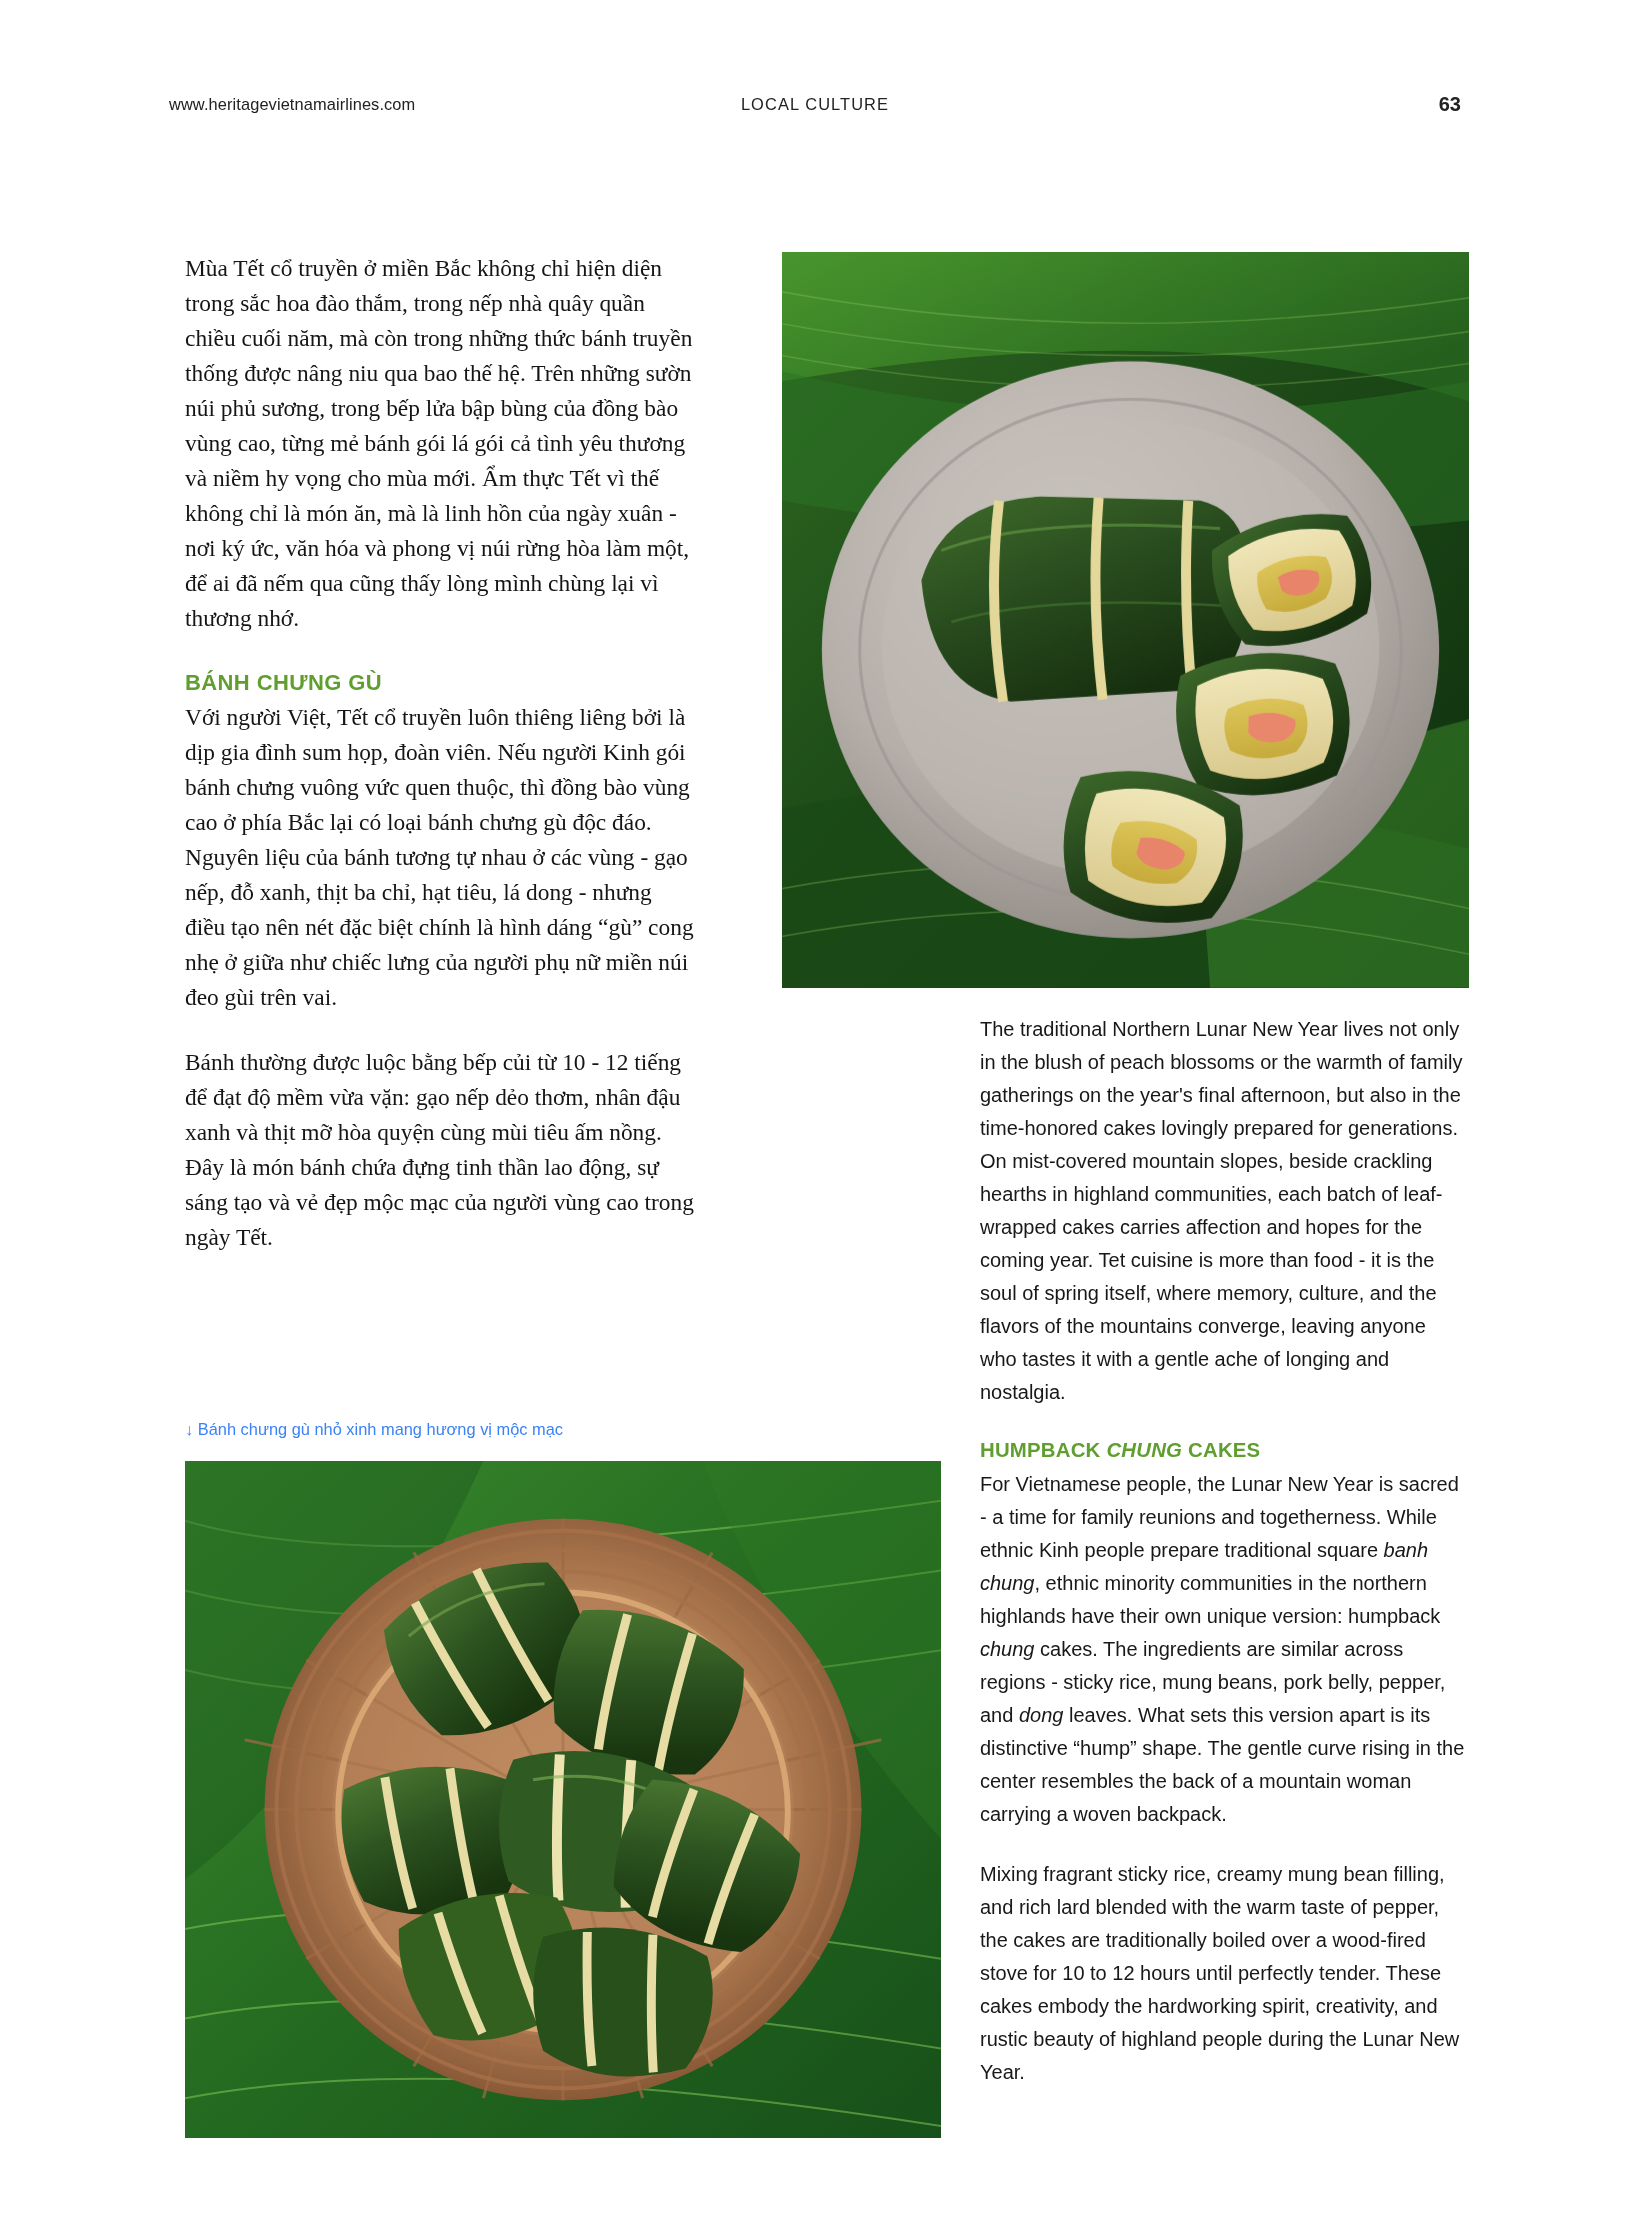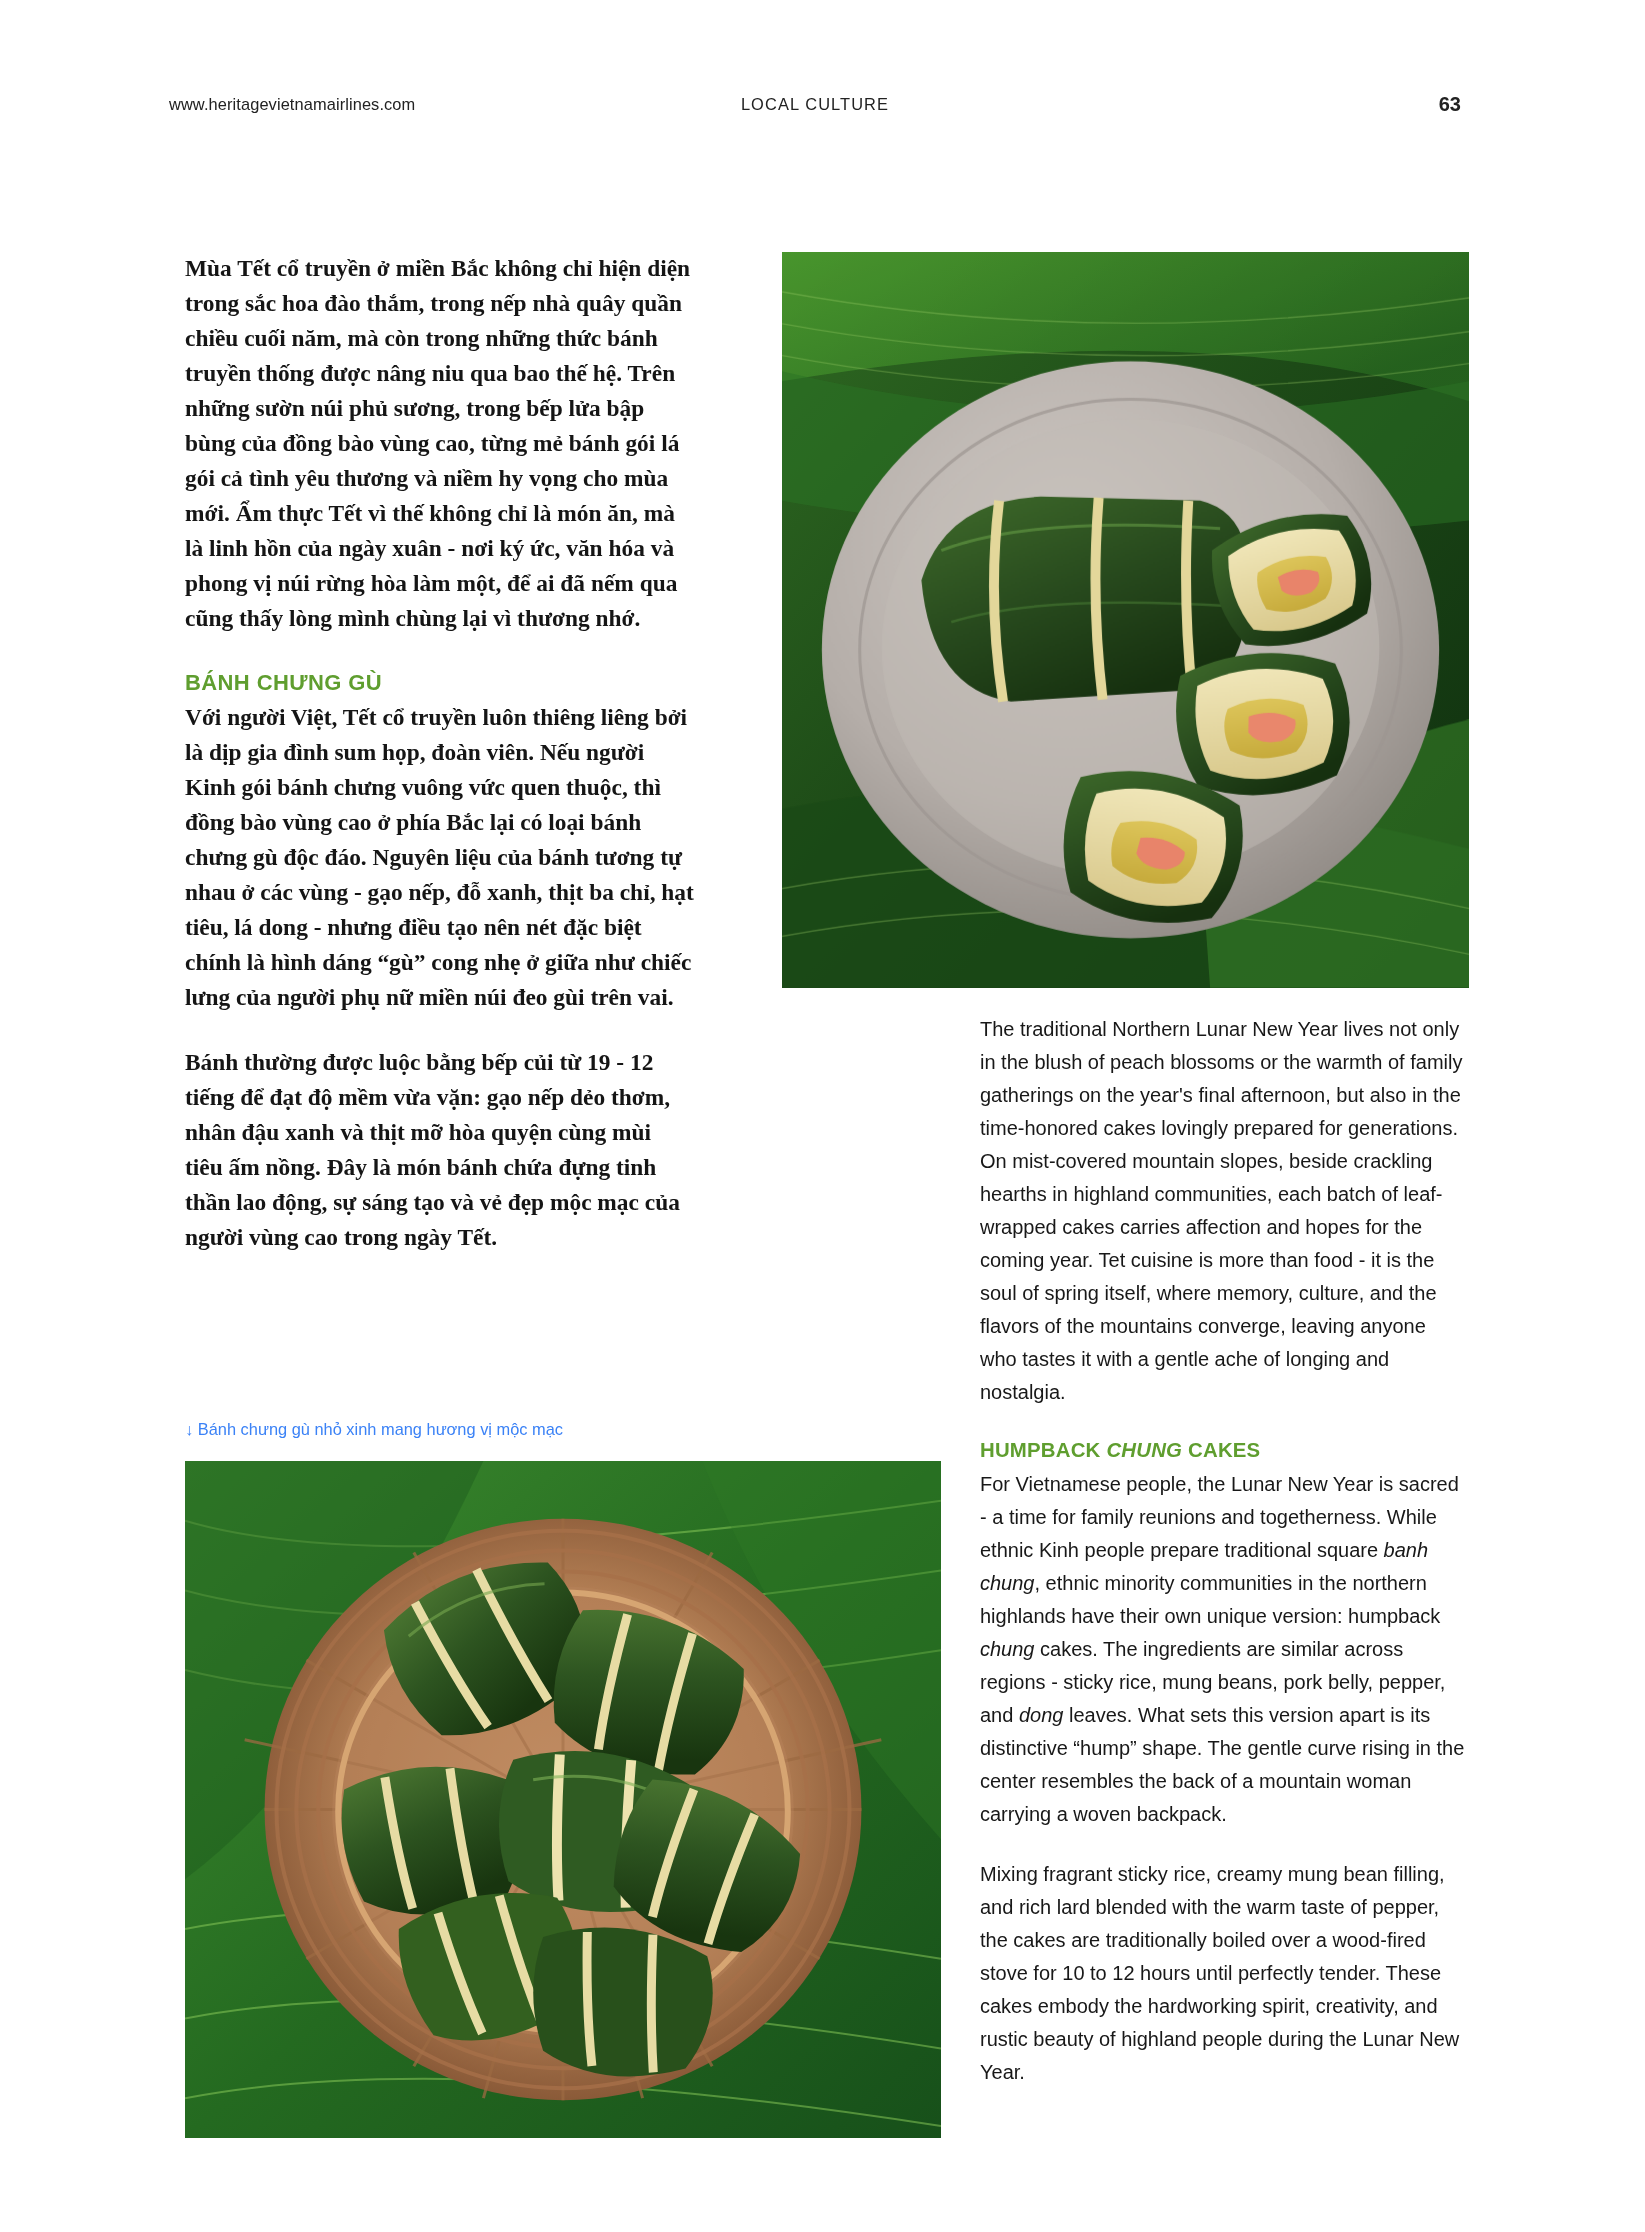--- a/index.html
+++ b/index.html
@@ -71,21 +71,20 @@
   }
 
   
   .vn {
     font-family: "Liberation Serif", serif;
     font-size: 23.4px;
     line-height: 35px;
     color: #151515;
     margin: 0;
     text-align: left;
-    font-weight: bold;
   }
   .vn + .vn { margin-top: 30px; }
 
   .vn-head {
     font-family: "Liberation Sans", sans-serif;
     font-weight: 700;
     font-size: 22px;
     letter-spacing: 0.4px;
     color: #5f9e2f;
     margin: 34px 0 4px 0;
@@ -251,21 +250,21 @@
         <path d="M68,52 Q94,46 114,60 Q116,74 98,80 Q74,82 66,68 Z" fill="#e8846a"></path>
       </g>
     </svg>
   </div>
 
 
   <div class="col-left">
     <p class="vn">Mùa Tết cổ truyền ở miền Bắc không chỉ hiện diện trong sắc hoa đào thắm, trong nếp nhà quây quần chiều cuối năm, mà còn trong những thức bánh truyền thống được nâng niu qua bao thế hệ. Trên những sườn núi phủ sương, trong bếp lửa bập bùng của đồng bào vùng cao, từng mẻ bánh gói lá gói cả tình yêu thương và niềm hy vọng cho mùa mới. Ẩm thực Tết vì thế không chỉ là món ăn, mà là linh hồn của ngày xuân - nơi ký ức, văn hóa và phong vị núi rừng hòa làm một, để ai đã nếm qua cũng thấy lòng mình chùng lại vì thương nhớ.</p>
     <h2 class="vn-head">BÁNH CHƯNG GÙ</h2>
     <p class="vn" style="margin-top:0">Với người Việt, Tết cổ truyền luôn thiêng liêng bởi là dịp gia đình sum họp, đoàn viên. Nếu người Kinh gói bánh chưng vuông vức quen thuộc, thì đồng bào vùng cao ở phía Bắc lại có loại bánh chưng gù độc đáo. Nguyên liệu của bánh tương tự nhau ở các vùng - gạo nếp, đỗ xanh, thịt ba chỉ, hạt tiêu, lá dong - nhưng điều tạo nên nét đặc biệt chính là hình dáng “gù” cong nhẹ ở giữa như chiếc lưng của người phụ nữ miền núi đeo gùi trên vai.</p>
-    <p class="vn">Bánh thường được luộc bằng bếp củi từ 19 - 12 tiếng để đạt độ mềm vừa vặn: gạo nếp dẻo thơm, nhân đậu xanh và thịt mỡ hòa quyện cùng mùi tiêu ấm nồng. Đây là món bánh chứa đựng tinh thần lao động, sự sáng tạo và vẻ đẹp mộc mạc của người vùng cao trong ngày Tết.</p>
+    <p class="vn">Bánh thường được luộc bằng bếp củi từ 10 - 12 tiếng để đạt độ mềm vừa vặn: gạo nếp dẻo thơm, nhân đậu xanh và thịt mỡ hòa quyện cùng mùi tiêu ấm nồng. Đây là món bánh chứa đựng tinh thần lao động, sự sáng tạo và vẻ đẹp mộc mạc của người vùng cao trong ngày Tết.</p>
   </div>
 
   <div class="caption-left">
     <span>↓</span>
     <span>Bánh chưng gù nhỏ xinh mang hương vị mộc mạc</span>
   </div>
 
   <div class="photo-bottom">
     <svg width="756" height="677" viewBox="0 0 760 680" preserveAspectRatio="none">
       <defs>

